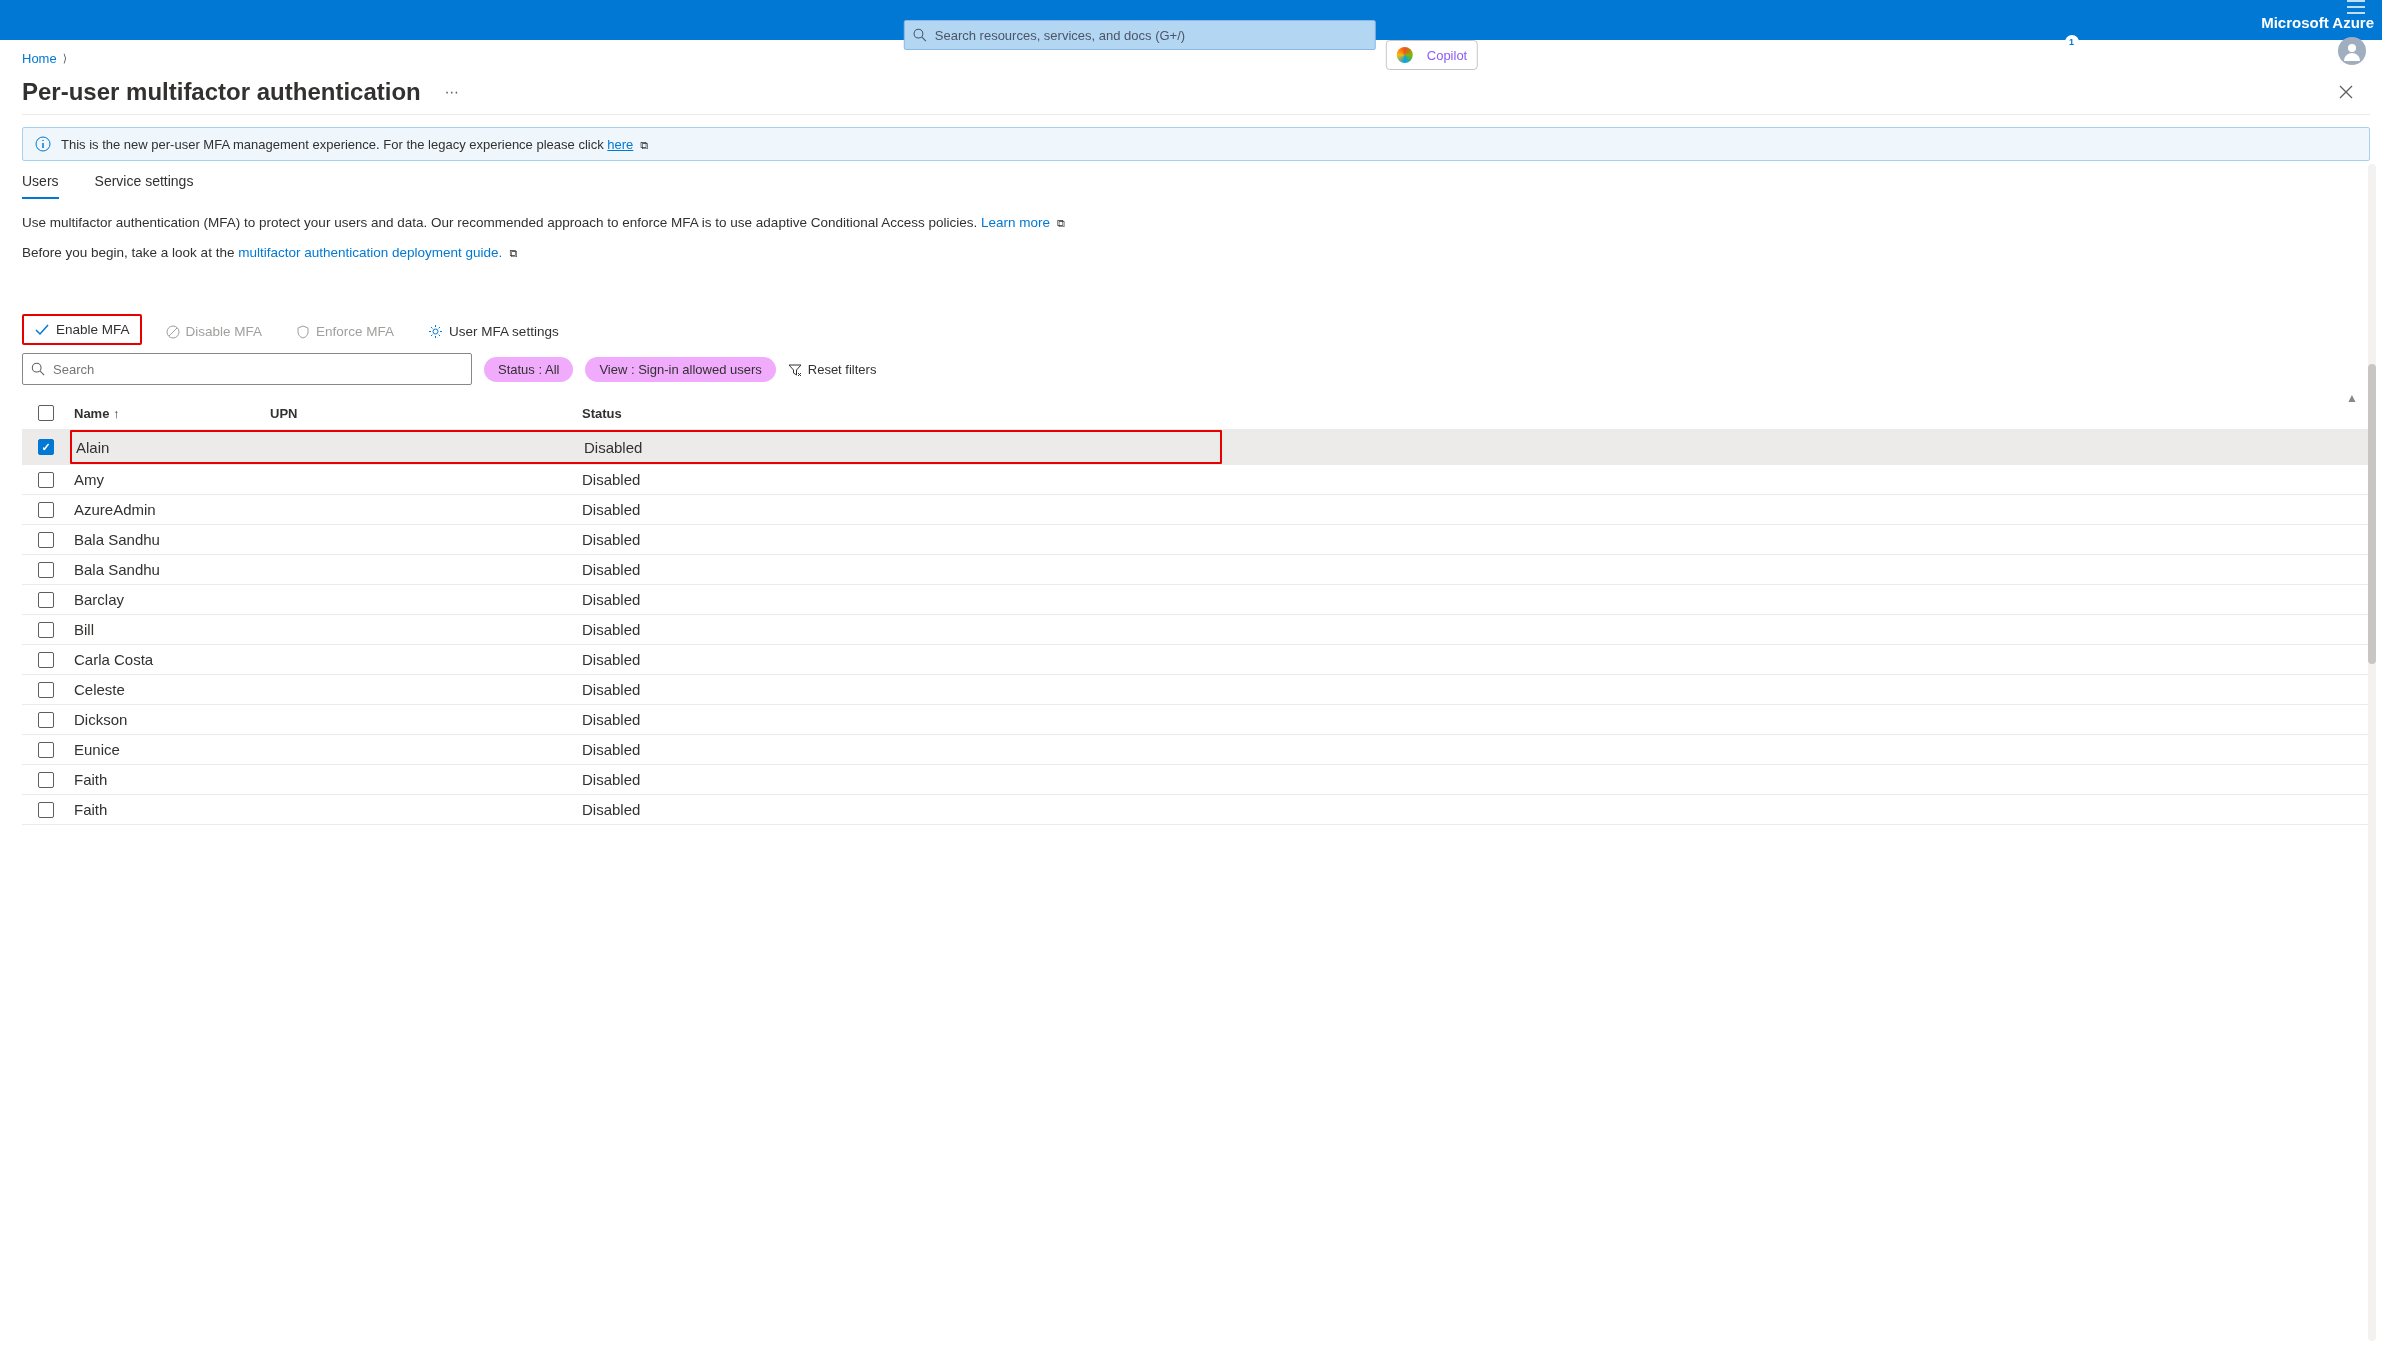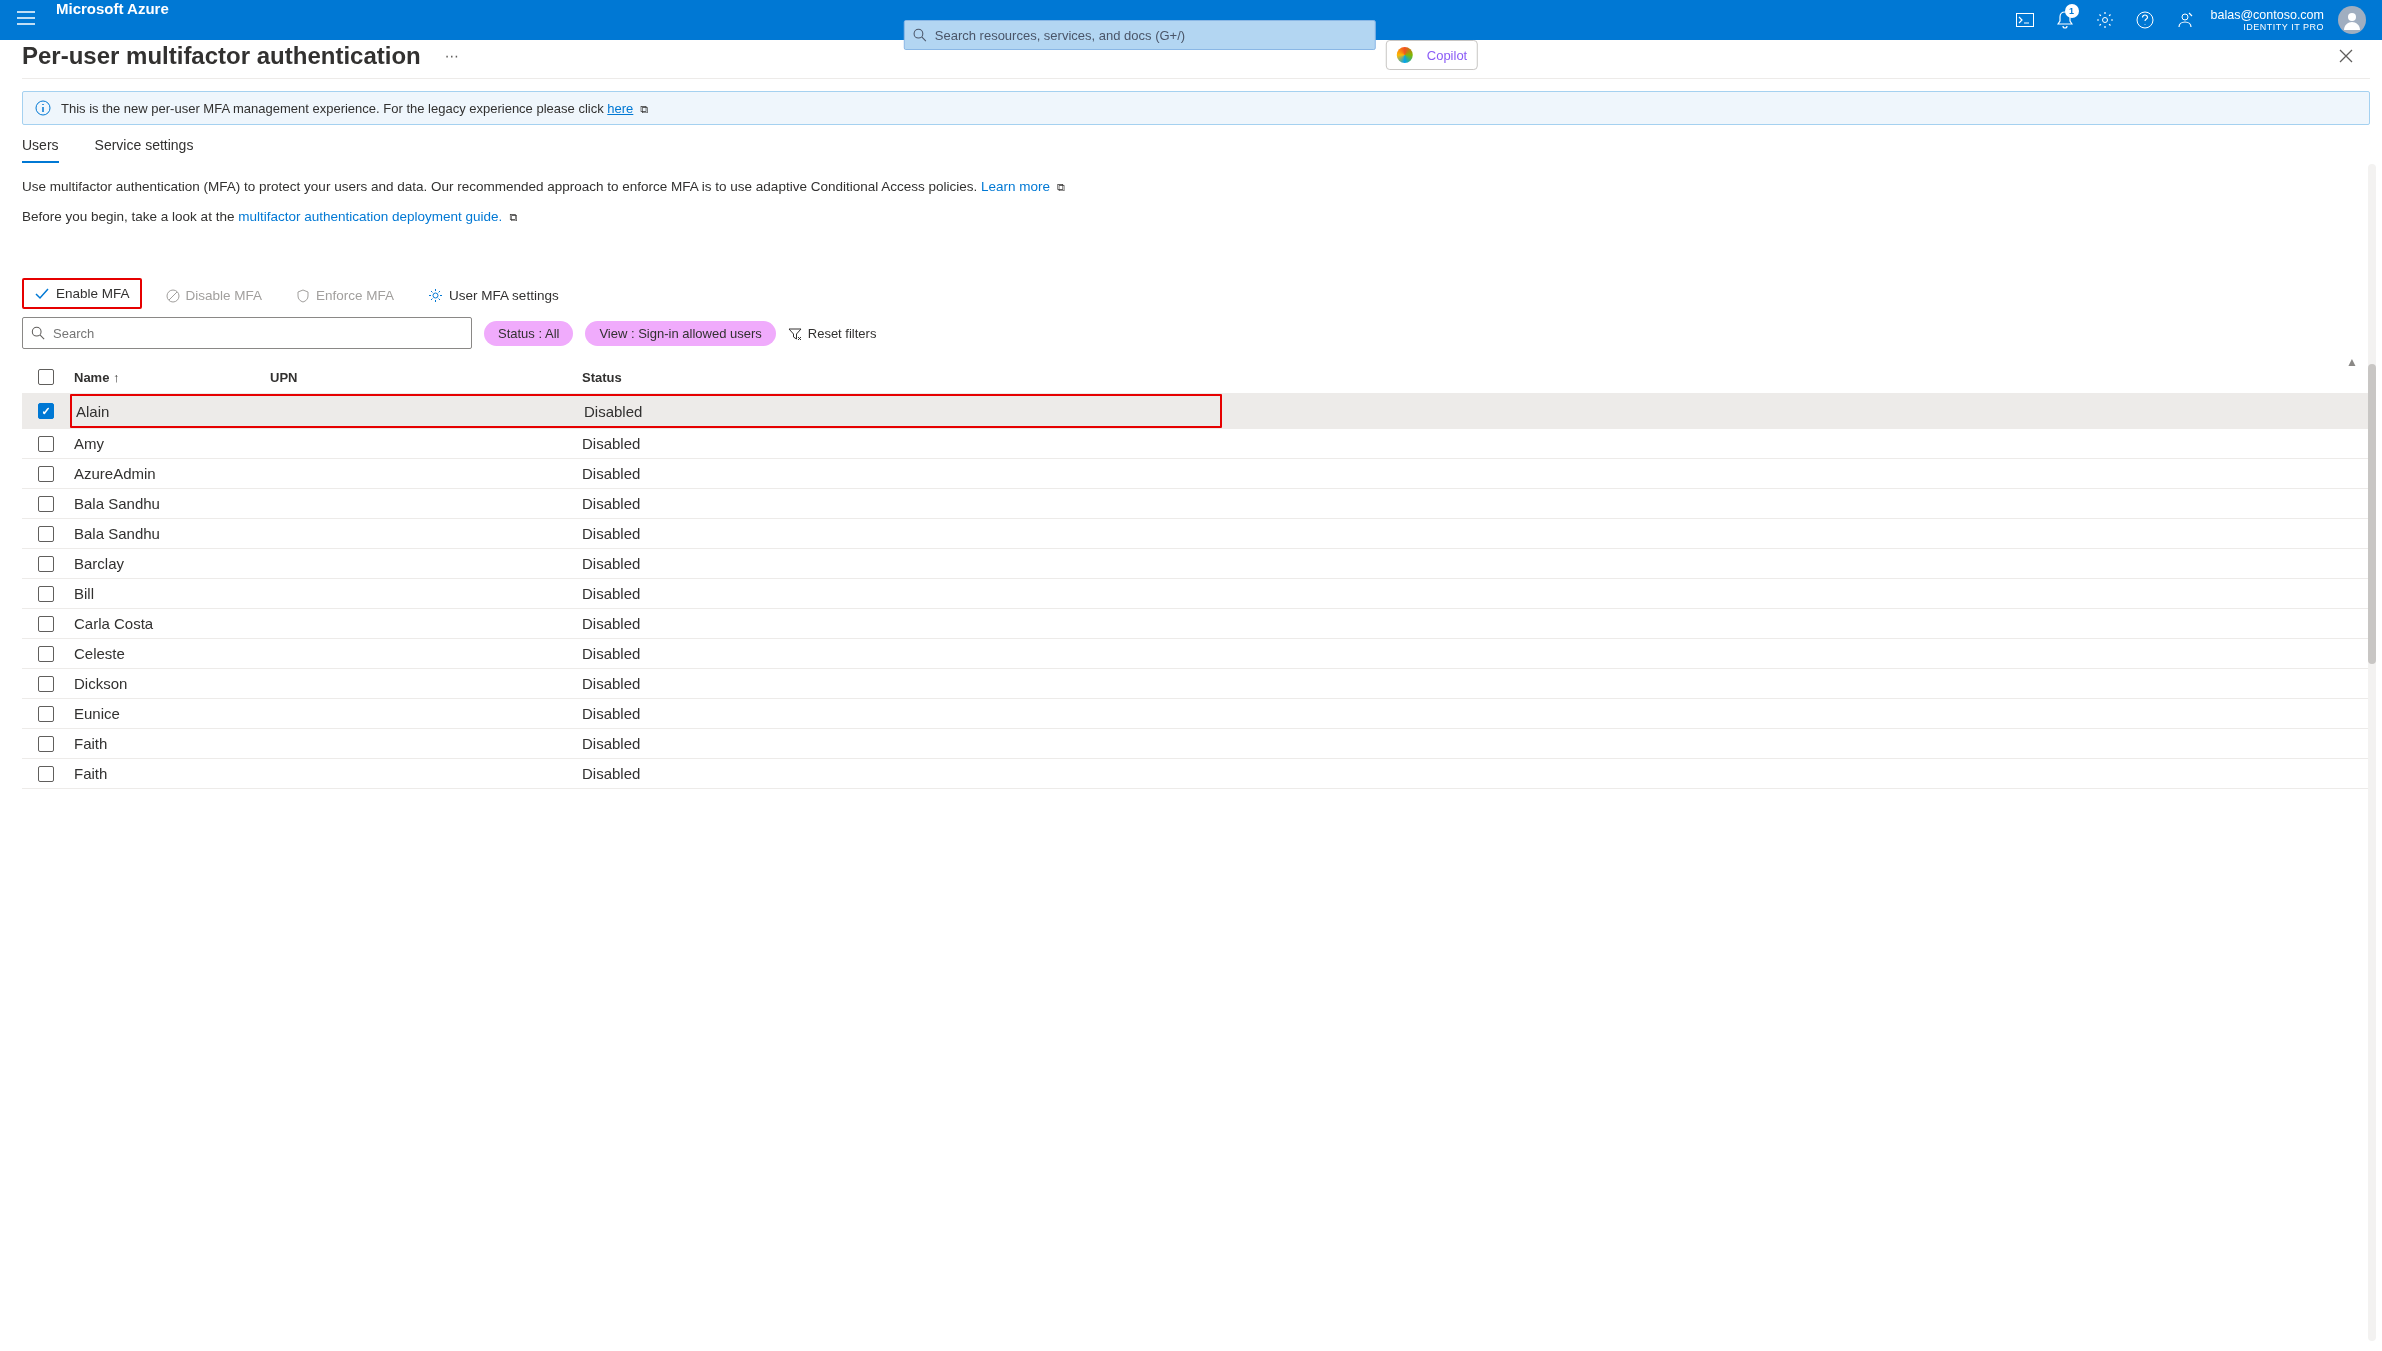--- a/index.html
+++ b/index.html
@@ -1,19 +1,19 @@
 <!DOCTYPE html>
 <html><head>
 <meta charset="utf-8">
 <style>
 * { margin: 0; padding: 0; box-sizing: border-box; }
 body { font-family: "Segoe UI", Tahoma, sans-serif; font-size: 13px; color: #323130; background: #fff; overflow: hidden; }
 
 
-.topbar { background: #0078d4; height: 40px; display: flex; align-items: flex-start; padding: 0 8px; color: #fff; position: relative; z-index: 2; }
+.topbar { background: #0078d4; height: 40px; display: flex; align-items: flex-end; padding: 0 8px; color: #fff; position: relative; z-index: 2; flex-direction: column; }
 .hamburger { width: 36px; height: 36px; display: flex; align-items: center; justify-content: center; cursor: pointer; }
 .brand { font-size: 15px; font-weight: 600; margin-left: 12px; white-space: nowrap; }
 .search-wrap { position: absolute; left: 50%; transform: translateX(-50%); display: flex; align-items: center; gap: 10px; }
 .search-box { width: 472px; height: 30px; background: #b3d6f2; border: 1px solid #8ab7e5; border-radius: 2px; display: flex; align-items: center; padding: 0 8px; gap: 8px; }
 .search-box input { flex: 1; border: none; background: transparent; outline: none; font-size: 13px; color: #323130; }
 .search-box input::placeholder { color: #4a5568; }
 .copilot-btn { height: 30px; background: #fff; border: 1px solid #c8c6c4; border-radius: 4px; padding: 0 10px; display: flex; align-items: center; gap: 14px; font-size: 13px; cursor: pointer; color: #8b5cf6; margin-top: 40px; }
 .copilot-logo { width: 16px; height: 16px; background: conic-gradient(from 0deg, #f25022, #7fba00, #00a4ef, #ffb900, #f25022); border-radius: 50%; }
 .topbar-right { margin-left: auto; display: flex; align-items: center; height: 100%; }
 .topbar-icon { width: 40px; height: 40px; display: flex; align-items: center; justify-content: center; cursor: pointer; position: relative; }
@@ -160,20 +160,24 @@
       <svg width="20" height="20" viewBox="0 0 20 20">
           <circle cx="10" cy="7" r="4" fill="#fff"></circle>
           <path d="M2 20c0-5 4-8 8-8s8 3 8 8" fill="#fff"></path>
         </svg>
     </div>
   </div>
 </div>
 
 <div class="shell">
 
+<div class="breadcrumb">
+  <a>Home</a>
+  <span class="chev">⟩</span>
+</div>
 
 <div class="title-row">
   <h1>Per-user multifactor authentication</h1>
   <span class="more-dots">⋯</span>
   <span class="close-x">
     <svg width="16" height="16" viewBox="0 0 16 16">
           <path d="M2 2l12 12M14 2L2 14" stroke="#605e5c" stroke-width="1.3"></path>
         </svg>
   </span>
 </div>

